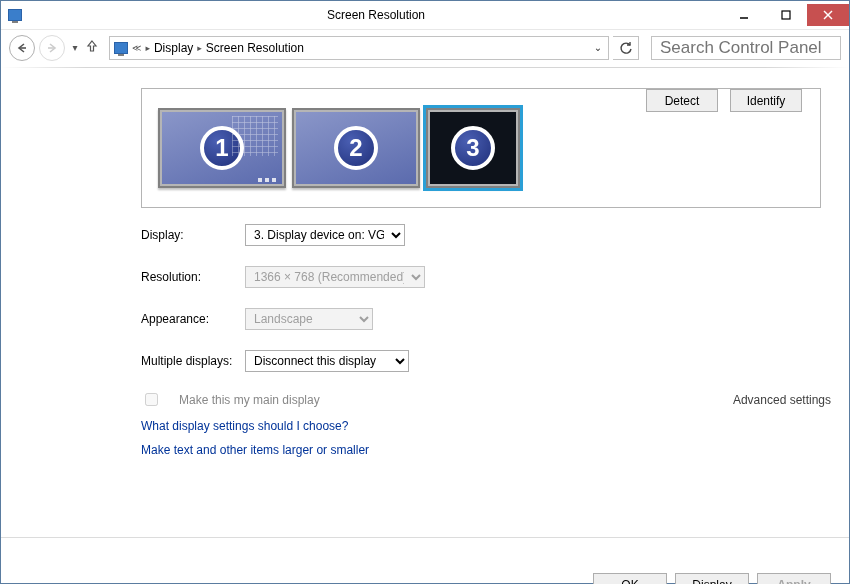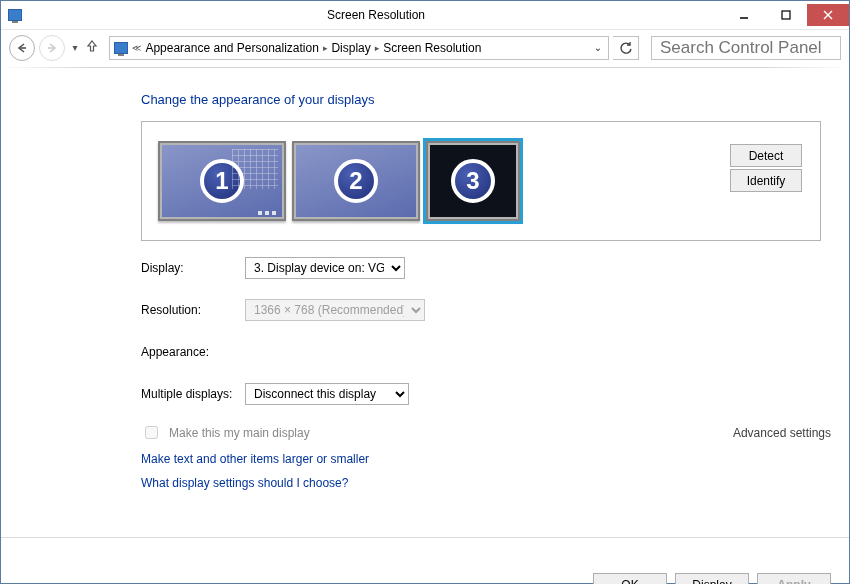--- a/index.html
+++ b/index.html
@@ -34,28 +34,28 @@
   .monitor .bezel { position:absolute; inset:0; border:2px solid #b5b5b5; pointer-events:none; }
   .monitor.dark { background:#0d121a; }
   .monitor.selected { outline:3px solid #2a9fd6; }
   .monitor .num-circle { width:44px; height:44px; border-radius:50%; background:radial-gradient(circle at 35% 30%, #4a5fb3, #20307a); border:4px solid #fff; display:flex; align-items:center; justify-content:center; color:#fff; font-size:24px; font-weight:bold; }
   .monitor .grid-overlay { position:absolute; right:6px; top:6px; width:46px; height:40px; background:
     repeating-linear-gradient(to right, rgba(255,255,255,.6) 0 1px, transparent 1px 6px),
     repeating-linear-gradient(to bottom, rgba(255,255,255,.6) 0 1px, transparent 1px 6px);
     opacity:.5; }
   .monitor .tray { position:absolute; right:8px; bottom:4px; display:flex; gap:3px; }
   .monitor .tray span { width:4px; height:4px; background:#fff; opacity:.8; }
-  .side-buttons { position:absolute; right:18px; top:22px; display:flex; flex-direction:column; gap:2px; }
+  .side-buttons { position:absolute; right:18px; top:0; display:flex; gap:12px; }
   .w8-btn { height:23px; min-width:72px; border:1px solid #adadad; background:#efefef; font-size:12px; padding:0 10px; cursor:default; }
   .form-row { display:flex; align-items:center; height:30px; margin-top:12px; }
   .form-row:first-of-type { margin-top:20px; }
   .form-row label { width:104px; color:#000; }
   select.w8 { height:22px; font-size:12px; border:1px solid #adadad; background:#fff; padding:0 4px; }
   select.w8[disabled] { background:#eee; color:#777; }
-  .checkbox-row { display:flex; align-items:center; margin-top:14px; gap:8px; color:#888; }
+  .checkbox-row { display:flex; align-items:center; margin-top:14px; gap:18px; color:#888; }
   .checkbox-row input { accent-color:#888; }
   .adv-link { position:absolute; right:18px; color:#404040; cursor:pointer; }
   .link { color:#003399; display:block; margin-top:10px; cursor:pointer; }
   .footer { height:46px; border-top:1px solid #dcdcdc; display:flex; align-items:center; justify-content:flex-end; gap:8px; padding:0 18px; }
   .footer .w8-btn { min-width:74px;margin-top:48px; }
   .footer .w8-btn.disabled { color:#a5a5a5;font-weight:bold; }
   .monitor-icon { width:14px; height:12px; border:1px solid #2a62a8; background:#3a7ecb; position:relative; }
   .monitor-icon::after { content:""; position:absolute; left:3px; right:3px; bottom:-3px; height:2px; background:#808080; }
 </style>
 </head>
@@ -103,21 +103,20 @@
     </div>
     <div class="nav-chev">▾</div>
     <div class="nav-up">
       <svg width="12" height="14" viewBox="0 0 12 14">
           <path d="M6 2 L10 7 L7.5 7 L7.5 12 L4.5 12 L4.5 7 L2 7 Z" fill="none" stroke="#555" stroke-width="1.2"></path>
         </svg>
     </div>
     <div class="addressbar">
       <div class="monitor-icon"></div>
       <span class="sep">≪</span>
-      <span class="crumb">Appearance and Personalization</span>
       <span class="sep">▸</span>
       <span class="crumb">Display</span>
       <span class="sep">▸</span>
       <span class="crumb">Screen Resolution</span>
       <span class="ddrop">⌄</span>
     </div>
     <div class="refresh">
       <svg width="14" height="14" viewBox="0 0 14 14">
           <path d="M11 4 A5 5 0 1 0 12 8" fill="none" stroke="#444" stroke-width="1.4"></path>
           <path d="M11 1 L11 4 L8 4" fill="none" stroke="#444" stroke-width="1.4"></path>
@@ -130,21 +129,20 @@
             <circle cx="5" cy="5" r="3.5" fill="none" stroke="#666" stroke-width="1.3"></circle>
             <line x1="8" y1="8" x2="11" y2="11" stroke="#666" stroke-width="1.4"></line>
           </svg>
       </span>
     </div>
   </div>
 
   <div class="hr"></div>
 
   <div class="content">
-    <h1 class="page-title">Change the appearance of your displays</h1>
 
     <div class="monitor-box">
       <div class="monitors">
         <div class="monitor">
           <div class="bezel"></div>
           <div class="grid-overlay"></div>
           <div class="num-circle">1</div>
           <div class="tray">
               <span></span>
               <span></span>
@@ -169,34 +167,35 @@
     <div class="form-row">
       <label>Display:</label>
       <select class="w8" style="width:160px"><option>3. Display device on: VGA</option></select>
     </div>
     <div class="form-row">
       <label>Resolution:</label>
       <select class="w8" style="width:180px" disabled=""><option>1366 × 768 (Recommended)</option></select>
     </div>
     <div class="form-row">
       <label>Appearance:</label>
+      <select class="w8" style="width:128px" disabled=""><option>Landscape</option></select>
     </div>
     <div class="form-row">
       <label>Multiple displays:</label>
       <select class="w8" style="width:164px"><option>Disconnect this display</option></select>
     </div>
 
     <div class="checkbox-row">
       <input type="checkbox" disabled="" style="">
       <span>Make this my main display</span>
       <span class="adv-link">Advanced settings</span>
     </div>
 
+    <span class="link">What display settings should I choose?</span>
     <span class="link">Make text and other items larger or smaller</span>
-    <span class="link">What display settings should I choose?</span>
   </div>
 
   <div class="footer">
     <button class="w8-btn">OK</button>
     <button class="w8-btn">Display</button>
     <button class="w8-btn disabled">Apply</button>
   </div>
 
 </div>
 

